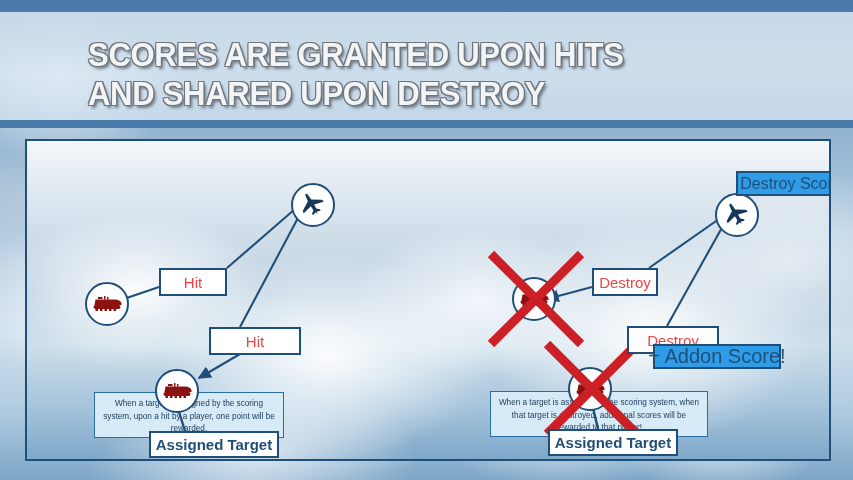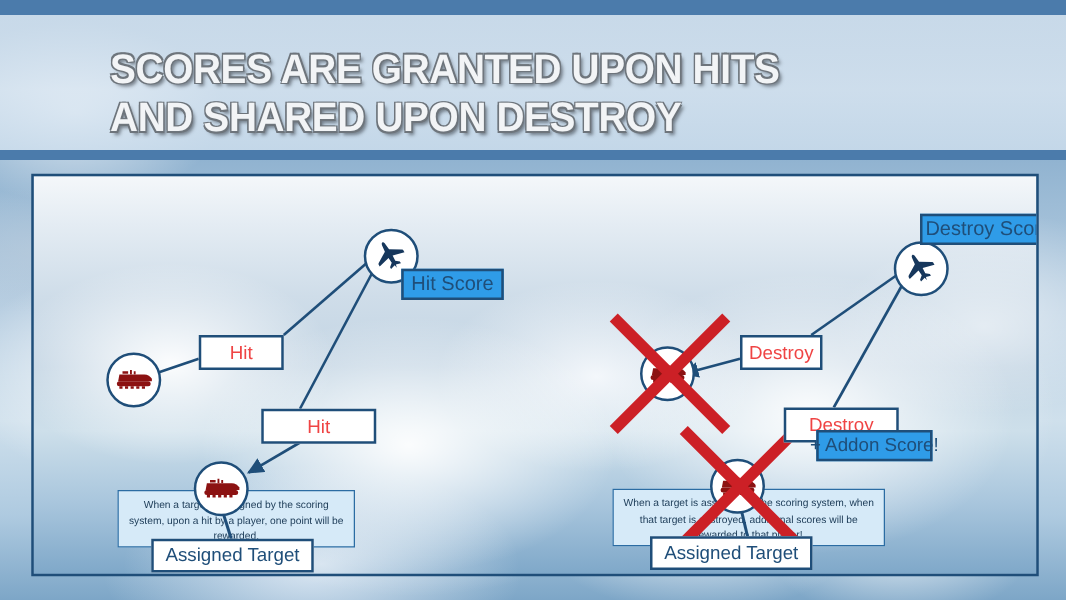--- a/index.html
+++ b/index.html
@@ -80,21 +80,21 @@
   .node svg{display:block;}
 
   
   .lbl{
     position:absolute;box-sizing:border-box;
     display:flex;align-items:center;justify-content:center;
     border:2px solid #1f4e79;white-space:nowrap;
   }
   .lbl-white{background:#ffffff;color:#ef4444;font-size:15px;}
   .lbl-blue{background:#2f9ce8;color:#1f4e79;font-size:16px;}
-  .lbl-target{background:#ffffff;color:#1f4e79;font-size:15px;font-weight:normal;}
+  .lbl-target{background:#ffffff;color:#1f4e79;font-size:15px;font-weight:bold;margin-left:28px;}
 
   
   .caption{
     position:absolute;box-sizing:border-box;
     border:1.4px solid #2b6ca3;background:#d6eaf8;
     color:#1b3a56;font-size:8.2px;line-height:1.55;
     text-align:center;padding:5px 7px;
   }
 
   
@@ -146,21 +146,20 @@
     <div class="node" style="left: 264px; top: 42px; z-index: 3;">
       <span>
         <svg width="30" height="30" viewBox="0 0 64 64">
           <g fill="#16375c" transform="rotate(-30 32 32)">
             <path d="M30.5 4 c1.6 0 2.6 1.8 3 4.2 l1.2 11.6 18.4 11.3 c1.3 .8 1.9 1.7 1.9 3.1 v3.2 l-20.4 -5.2 -.5 9.9 6.2 5.1 v3.4 l-8.6 -2.3 -1.1 5.4 -1.2 -5.4 -8.5 2.3 v-3.4 l6.2 -5.1 -.6 -9.9 -20.3 5.2 v-3.2 c0 -1.4 .6 -2.3 1.9 -3.1 l18.4 -11.3 1.2 -11.6 c.4 -2.4 1.4 -4.2 2.8 -4.2 z"></path>
           </g>
         </svg>
       </span>
     </div>
 
-    <div class="lbl lbl-blue" style="left: 294px; top: 74px; width: 82px; height: 25px; z-index: 6;">Hit Score</div>
 
     <div class="lbl lbl-white" style="left: 132px; top: 127px; width: 68px; height: 28px; z-index: 5;">Hit</div>
 
     <div class="node" style="left: 58px; top: 141px; z-index: 3;">
       <span>
         <svg width="32" height="20" viewBox="0 0 64 40">
           <g fill="#8c1212">
             <rect x="14" y="6" width="9" height="4"></rect>
             <rect x="26" y="4" width="3" height="7"></rect>
             <rect x="32" y="6" width="3" height="5"></rect>
@@ -258,20 +257,20 @@
           </g>
         </svg>
       </span>
     </div>
 
     <svg class="xmark" style="left: 511px; top: 194px; z-index: 4;" width="108" height="108" viewBox="0 0 108 108">
       <line x1="9" y1="9" x2="99" y2="99" stroke="#cc2026" stroke-width="9" stroke-linecap="butt"></line>
       <line x1="99" y1="9" x2="9" y2="99" stroke="#cc2026" stroke-width="9" stroke-linecap="butt"></line>
     </svg>
 
-    <div class="lbl lbl-blue" style="left: 626px; top: 203px; width: 93px; height: 25px; font-size: 15px; z-index: 6;">+ Addon Score!</div>
+    <div class="lbl lbl-blue" style="left: 626px; top: 203px; width: 128px; height: 25px; font-size: 20px; z-index: 6;">+ Addon Score!</div>
 
     <div class="lbl lbl-target" style="left: 493px; top: 288px; width: 130px; height: 27px; z-index: 7;">Assigned Target</div>
 
     <div class="caption" style="left: 463px; top: 250px; width: 218px; height: 46px; z-index: 1;">When a target is assigned by the scoring system, when that target is destroyed, additional scores will be rewarded to that player!</div>
 
   </div>
 </div>
 
 </body></html>

